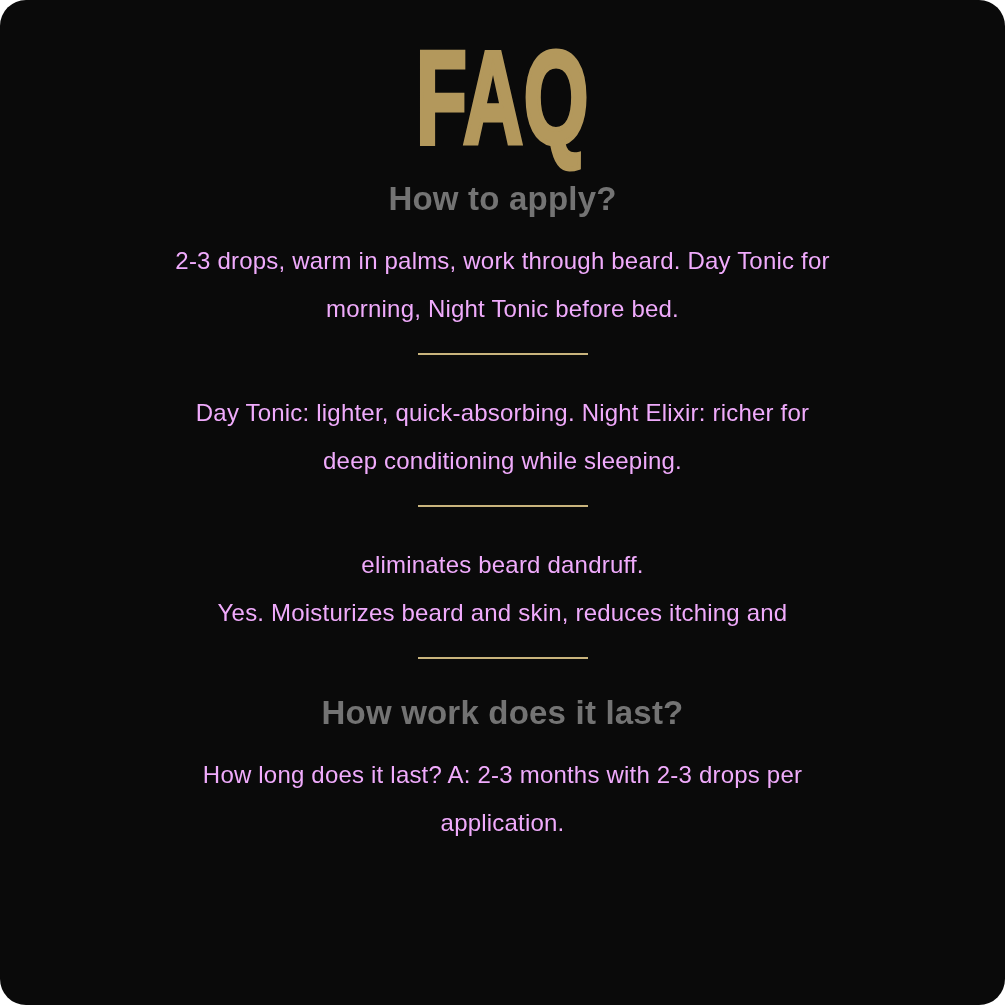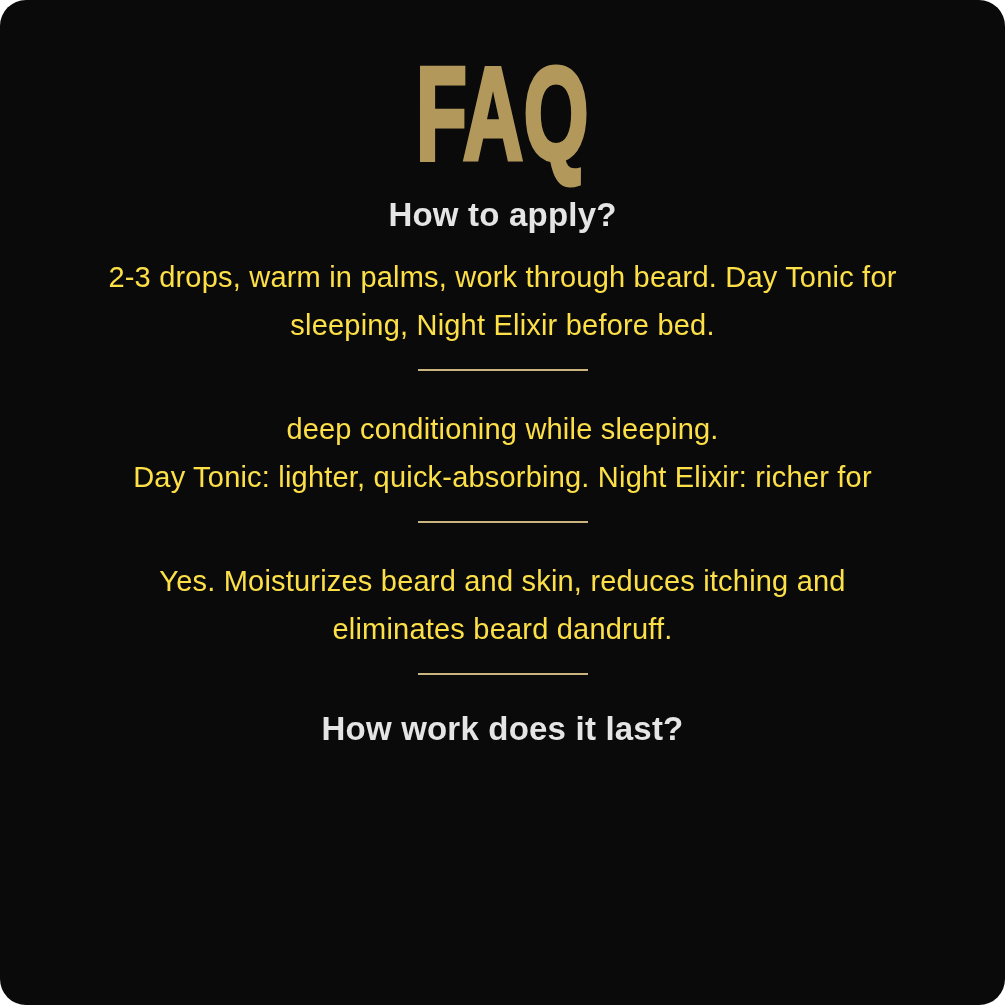--- a/index.html
+++ b/index.html
@@ -8,21 +8,21 @@
     background: #ffffff;
     font-family: "Liberation Sans", sans-serif;
   }
   .canvas {
     width: 1005px;
     height: 1005px;
     background: #0a0a0a;
     border-radius: 26px;
     overflow: hidden;
     box-sizing: border-box;
-    padding-top: 48px;
+    padding-top: 32px;
     margin: 0 auto;
   }
   .faq-title-wrap {
     text-align: center;
     height: 132px;
     margin-bottom: 15px;
   }
   .faq-title {
     display: inline-block;
     font-size: 132px;
@@ -37,30 +37,30 @@
   }
   .faq-list {
     max-width: 960px;
     margin: 0 auto;
     text-align: center;
   }
   .question {
     font-size: 33px;
     line-height: 40px;
     font-weight: 700;
-    color: #e5e5e5;
+    color: #737373;
     margin: 0;
     letter-spacing: 0.2px;
   }
   .answer {
     margin: 18px auto 0;
-    font-size: 29px;
+    font-size: 24px;
     line-height: 48px;
     font-weight: 400;
-    color: #fde047;
+    color: #f0abfc;
     letter-spacing: 0.2px;
   }
   .divider {
     width: 170px;
     height: 2px;
     background: #c9b47d;
     border: none;
     margin: 20px auto 34px;
   }
 </style>
@@ -72,39 +72,43 @@
   <div class="faq-title-wrap">
     <div class="faq-title">FAQ</div>
   </div>
 
   <div class="faq-list">
 
     <section class="faq-item">
       <h2 class="question">How to apply?</h2>
       <div class="answer">
         <div>2-3 drops, warm in palms, work through beard. Day Tonic for</div>
-        <div>sleeping, Night Elixir before bed.</div>
+        <div>morning, Night Tonic before bed.</div>
       </div>
       <div class="divider"></div>
     </section>
 
     <section class="faq-item">
       <div class="answer">
+        <div>Day Tonic: lighter, quick-absorbing. Night Elixir: richer for</div>
         <div>deep conditioning while sleeping.</div>
-        <div>Day Tonic: lighter, quick-absorbing. Night Elixir: richer for</div>
       </div>
       <div class="divider"></div>
     </section>
 
     <section class="faq-item">
       <div class="answer">
+        <div>eliminates beard dandruff.</div>
         <div>Yes. Moisturizes beard and skin, reduces itching and</div>
-        <div>eliminates beard dandruff.</div>
       </div>
       <div class="divider"></div>
     </section>
 
     <section class="faq-item">
       <h2 class="question">How work does it last?</h2>
+      <div class="answer">
+        <div>How long does it last? A: 2-3 months with 2-3 drops per</div>
+        <div>application.</div>
+      </div>
     </section>
 
   </div>
 </div>
 
 </body></html>

